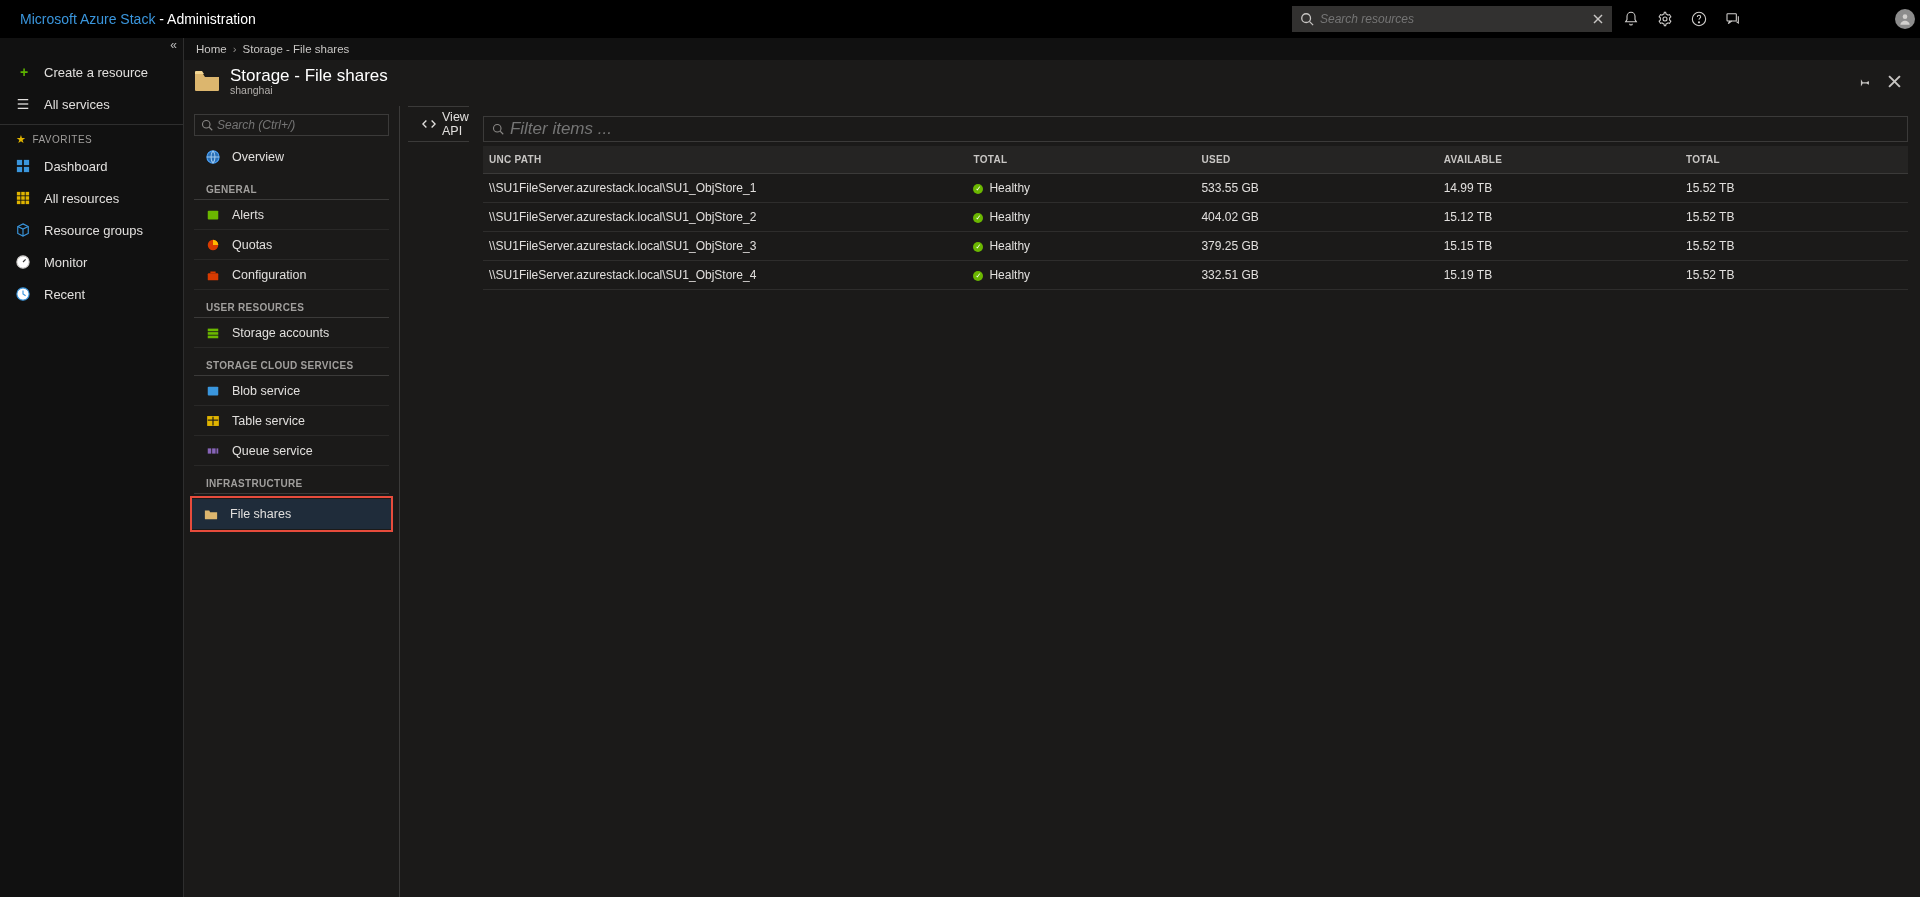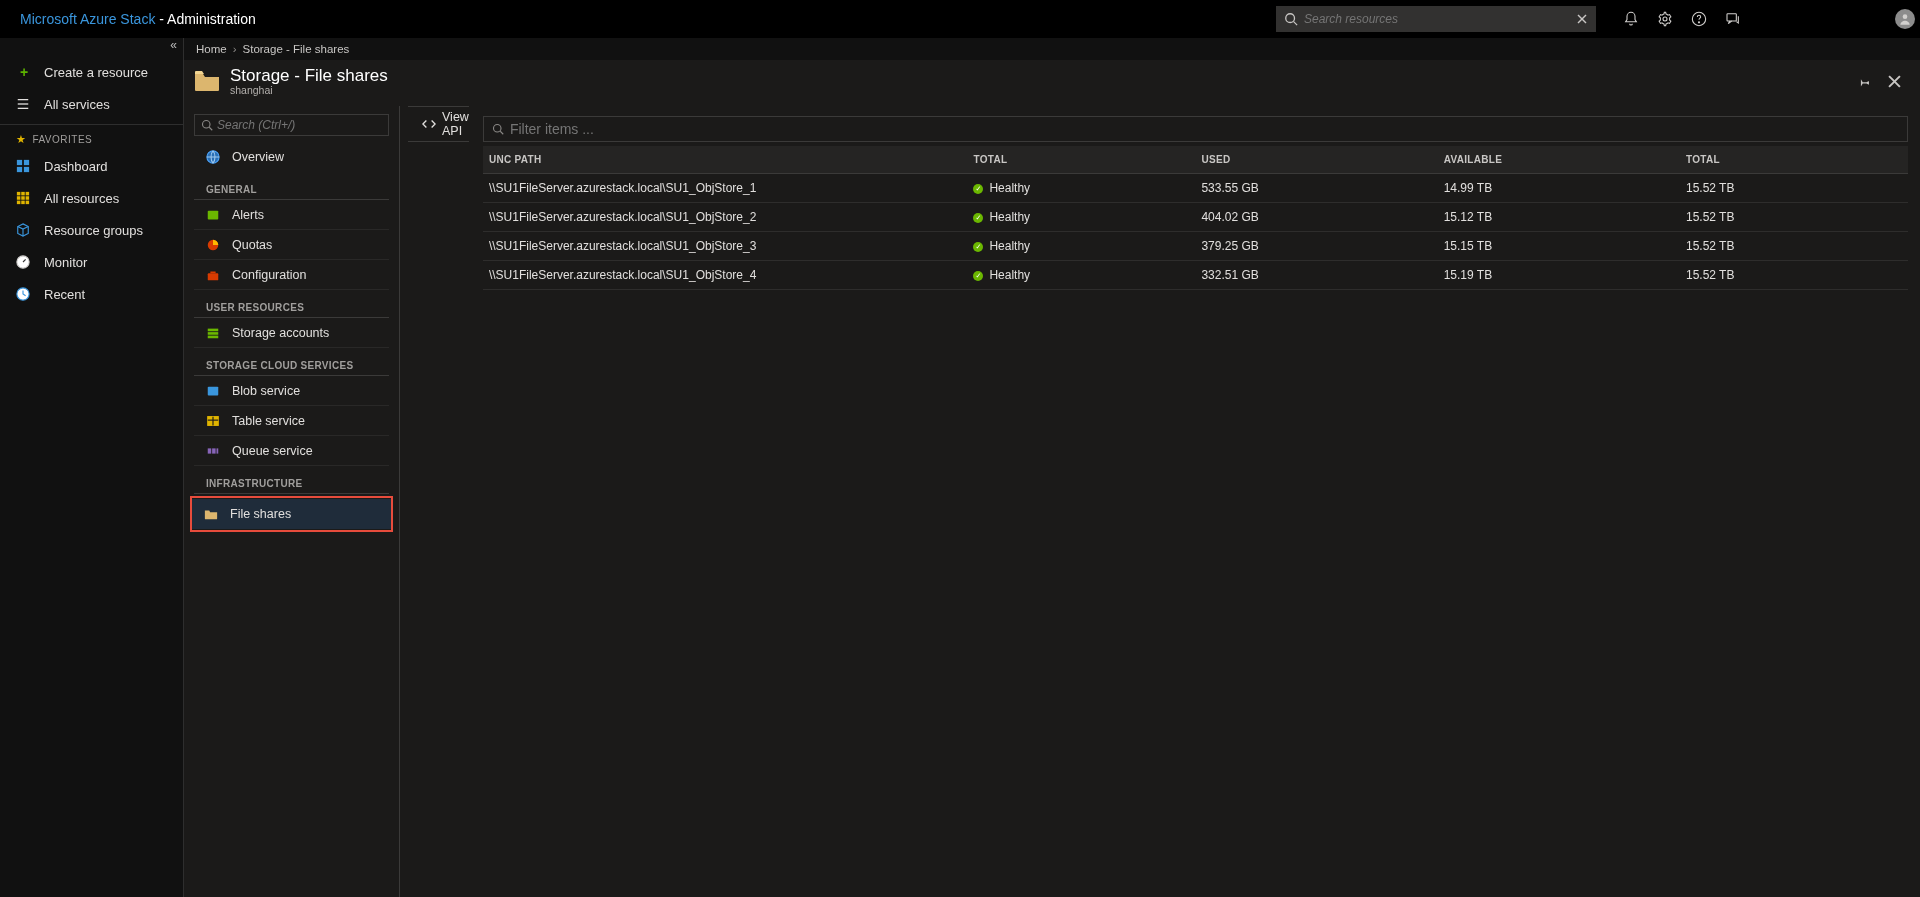--- a/index.html
+++ b/index.html
@@ -4,21 +4,21 @@
 <style>
   * { box-sizing: border-box; margin: 0; padding: 0; }
   html, body { height: 100%; font-family: 'Segoe UI', Tahoma, sans-serif; background: #1b1a19; color: #d2d0ce; font-size: 13px; }
   body { display: flex; flex-direction: column; width: 1920px; height: 897px; overflow: hidden; }
 
   
   .topbar { height: 38px; background: #000; display: flex; align-items: center; }
   .topbar-title { padding-left: 20px; font-size: 14px; color: #3a96dd; }
   .topbar-title .tenant { color: #fff; }
   .topbar-spacer { flex: 1; }
-  .searchbox-top { display: flex; align-items: center; background: #323130; width: 320px; height: 26px; margin-right: 18px; padding: 0 8px; }
+  .searchbox-top { display: flex; align-items: center; background: #323130; width: 320px; height: 26px; margin-right: 2px; padding: 0 8px; }
   .searchbox-top input { flex: 1; background: transparent; border: none; outline: none; color: #d2d0ce; font-style: italic; font-size: 12px; }
   .topbar-icons { display: flex; }
   .topbar-btn { width: 34px; height: 30px; display: flex; align-items: center; justify-content: center; color: #d2d0ce; }
   .avatar-btn { margin-left: 140px; width: 30px; height: 30px; display: flex; align-items: center; justify-content: center; }
   .avatar-circle { width: 20px; height: 20px; border-radius: 50%; background: #8c8c8c; display:flex; align-items:center; justify-content:center; }
 
   
   .main { flex: 1; display: flex; overflow: hidden; }
 
   
@@ -54,21 +54,21 @@
   .blade-header .spacer { flex:1; }
   .blade-header .icon-btn { width:20px; height:20px; display:flex; align-items:center; justify-content:center; color:#c8c6c4; cursor:pointer; }
 
   
   .cmdbar { height:36px; border-top:1px solid #3b3a39; border-bottom:1px solid #3b3a39; display:flex; align-items:center; padding-left:14px; margin-left:8px; }
   .cmdbar .cmd { display:flex; align-items:center; gap:6px; font-size:12.5px; color:#e1dfdd; cursor:pointer; }
 
   
   .tablewrap { padding:10px 12px 0 14px; }
   .filterbox { height:26px; border:1px solid #3b3a39; display:flex; align-items:center; padding:0 8px; margin-bottom:4px; }
-  .filterbox input { flex:1; background:transparent; border:none; outline:none; color:#5eead4; font-size:14px; }
+  .filterbox input { flex:1; background:transparent; border:none; outline:none; font-style:italic; color:#5eead4; font-size:17px; }
   table.data { width:100%; border-collapse:collapse; table-layout:fixed; }
   table.data th { text-align:left; font-size:10px; font-weight:600; color:#c8c6c4; padding:8px 6px; border-bottom:1px solid #3b3a39; background:#252423; letter-spacing:.3px; }
   table.data td { font-size:12px; color:#e1dfdd; padding:7px 6px; border-bottom:1px solid #2e2d2c; }
   .health-dot { width:10px; height:10px; background:#6bb700; border-radius:50%; display:inline-flex; align-items:center; justify-content:center; margin-right:6px; vertical-align:middle; }
   .health-dot::after { content:"✓"; color:#fff; font-size:7px; line-height:1; }
 
   svg { display:block; }
 </style>
 </head>
 <body>

